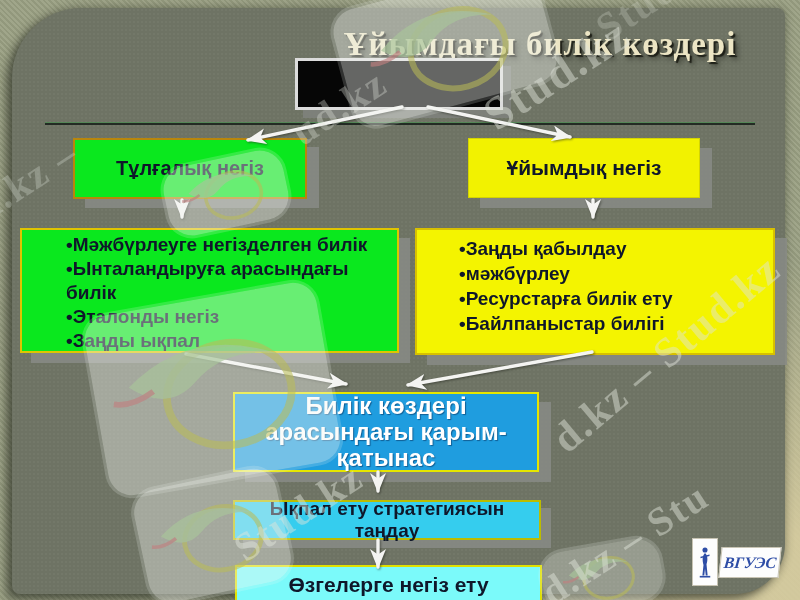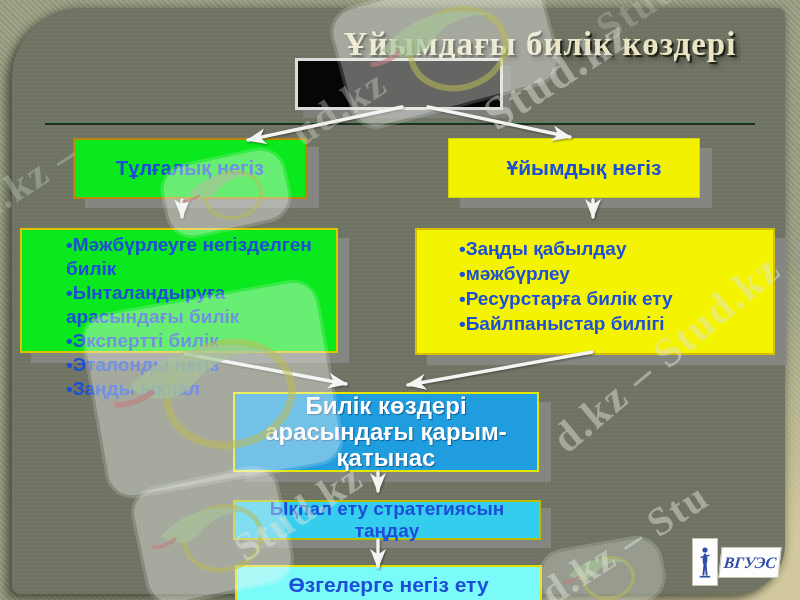--- a/index.html
+++ b/index.html
@@ -18,29 +18,29 @@
   .title{position:absolute;left:295px;top:26px;width:490px;margin:0;
          text-align:center;font-family:"Liberation Serif",serif;font-weight:bold;
          font-size:33px;letter-spacing:1px;color:#ece5c4;z-index:2;
          text-shadow:2px 2px 1px rgba(24,26,18,.9), 4px 4px 5px rgba(24,26,18,.55);}
   .redacted{position:absolute;left:295px;top:58px;width:202px;height:46px;z-index:2;
             background:#060606;border:3px solid #dcdcdc;
             box-shadow:8px 8px 0 rgba(128,130,126,.85);}
   .divider{position:absolute;left:45px;top:122px;width:710px;height:3px;z-index:2;
            background:linear-gradient(to bottom,#548656 0 1px,#232b24 1px 100%);}
 
-  .node{position:absolute;z-index:2;font-weight:bold;color:#1d4ed8;}
+  .node{position:absolute;z-index:2;font-weight:bold;color:#0f172a;}
   .centered{display:flex;align-items:center;justify-content:center;text-align:center;}
   .hdr-green{left:73px;top:138px;width:230px;height:57px;font-size:20px;
              background:#0ae81e;border:2px solid #b8860b;
              box-shadow:12px 9px 0 rgba(136,139,134,.85);}
-  .hdr-yellow{left:448px;top:138px;width:230px;height:58px;font-size:21px;
+  .hdr-yellow{left:468px;top:138px;width:230px;height:58px;font-size:21px;
               background:#f2f200;border:1px solid #d4d400;
-              box-shadow:12px 10px 0 rgba(136,139,134,.85);padding-left:20px;}
-  .big-green{left:20px;top:228px;width:318px;height:125px;
+              box-shadow:12px 10px 0 rgba(136,139,134,.85);}
+  .big-green{left:20px;top:228px;width:379px;height:125px;
              background:#0ae81e;border:2px solid #dfc400;
              box-shadow:11px 10px 0 rgba(136,139,134,.85);
              padding:3px 6px 0 44px;box-sizing:border-box;
              font-size:19px;line-height:24px;overflow:visible;}
   .big-yellow{left:415px;top:228px;width:360px;height:127px;
               background:#f4f400;border:2px solid #d8c000;
               box-shadow:12px 10px 0 rgba(136,139,134,.85);
               padding:6px 6px 0 42px;box-sizing:border-box;
               font-size:19px;line-height:25px;}
   .blue{left:233px;top:392px;width:302px;height:76px;font-size:24px;line-height:26px;
@@ -88,21 +88,20 @@
   <div class="node centered hdr-green">
     <span>Тұлғалық негіз</span>
   </div>
   <div class="node centered hdr-yellow">
     <span>Ұйымдық негіз</span>
   </div>
 
   <div class="node big-green">
       <div class="li">•Мәжбүрлеуге негізделген билік</div>
       <div class="li">•Ынталандыруға арасындағы билік</div>
-      <div class="li">•Экспертті билік</div>
       <div class="li">•Эталонды негіз</div>
       <div class="li">•Заңды ықпал</div>
     </div>
   <div class="node big-yellow">
       <div class="li">•Заңды қабылдау</div>
       <div class="li">•мәжбүрлеу</div>
       <div class="li">•Ресурстарға билік ету</div>
       <div class="li">•Байлпаныстар билігі</div>
     </div>
 

